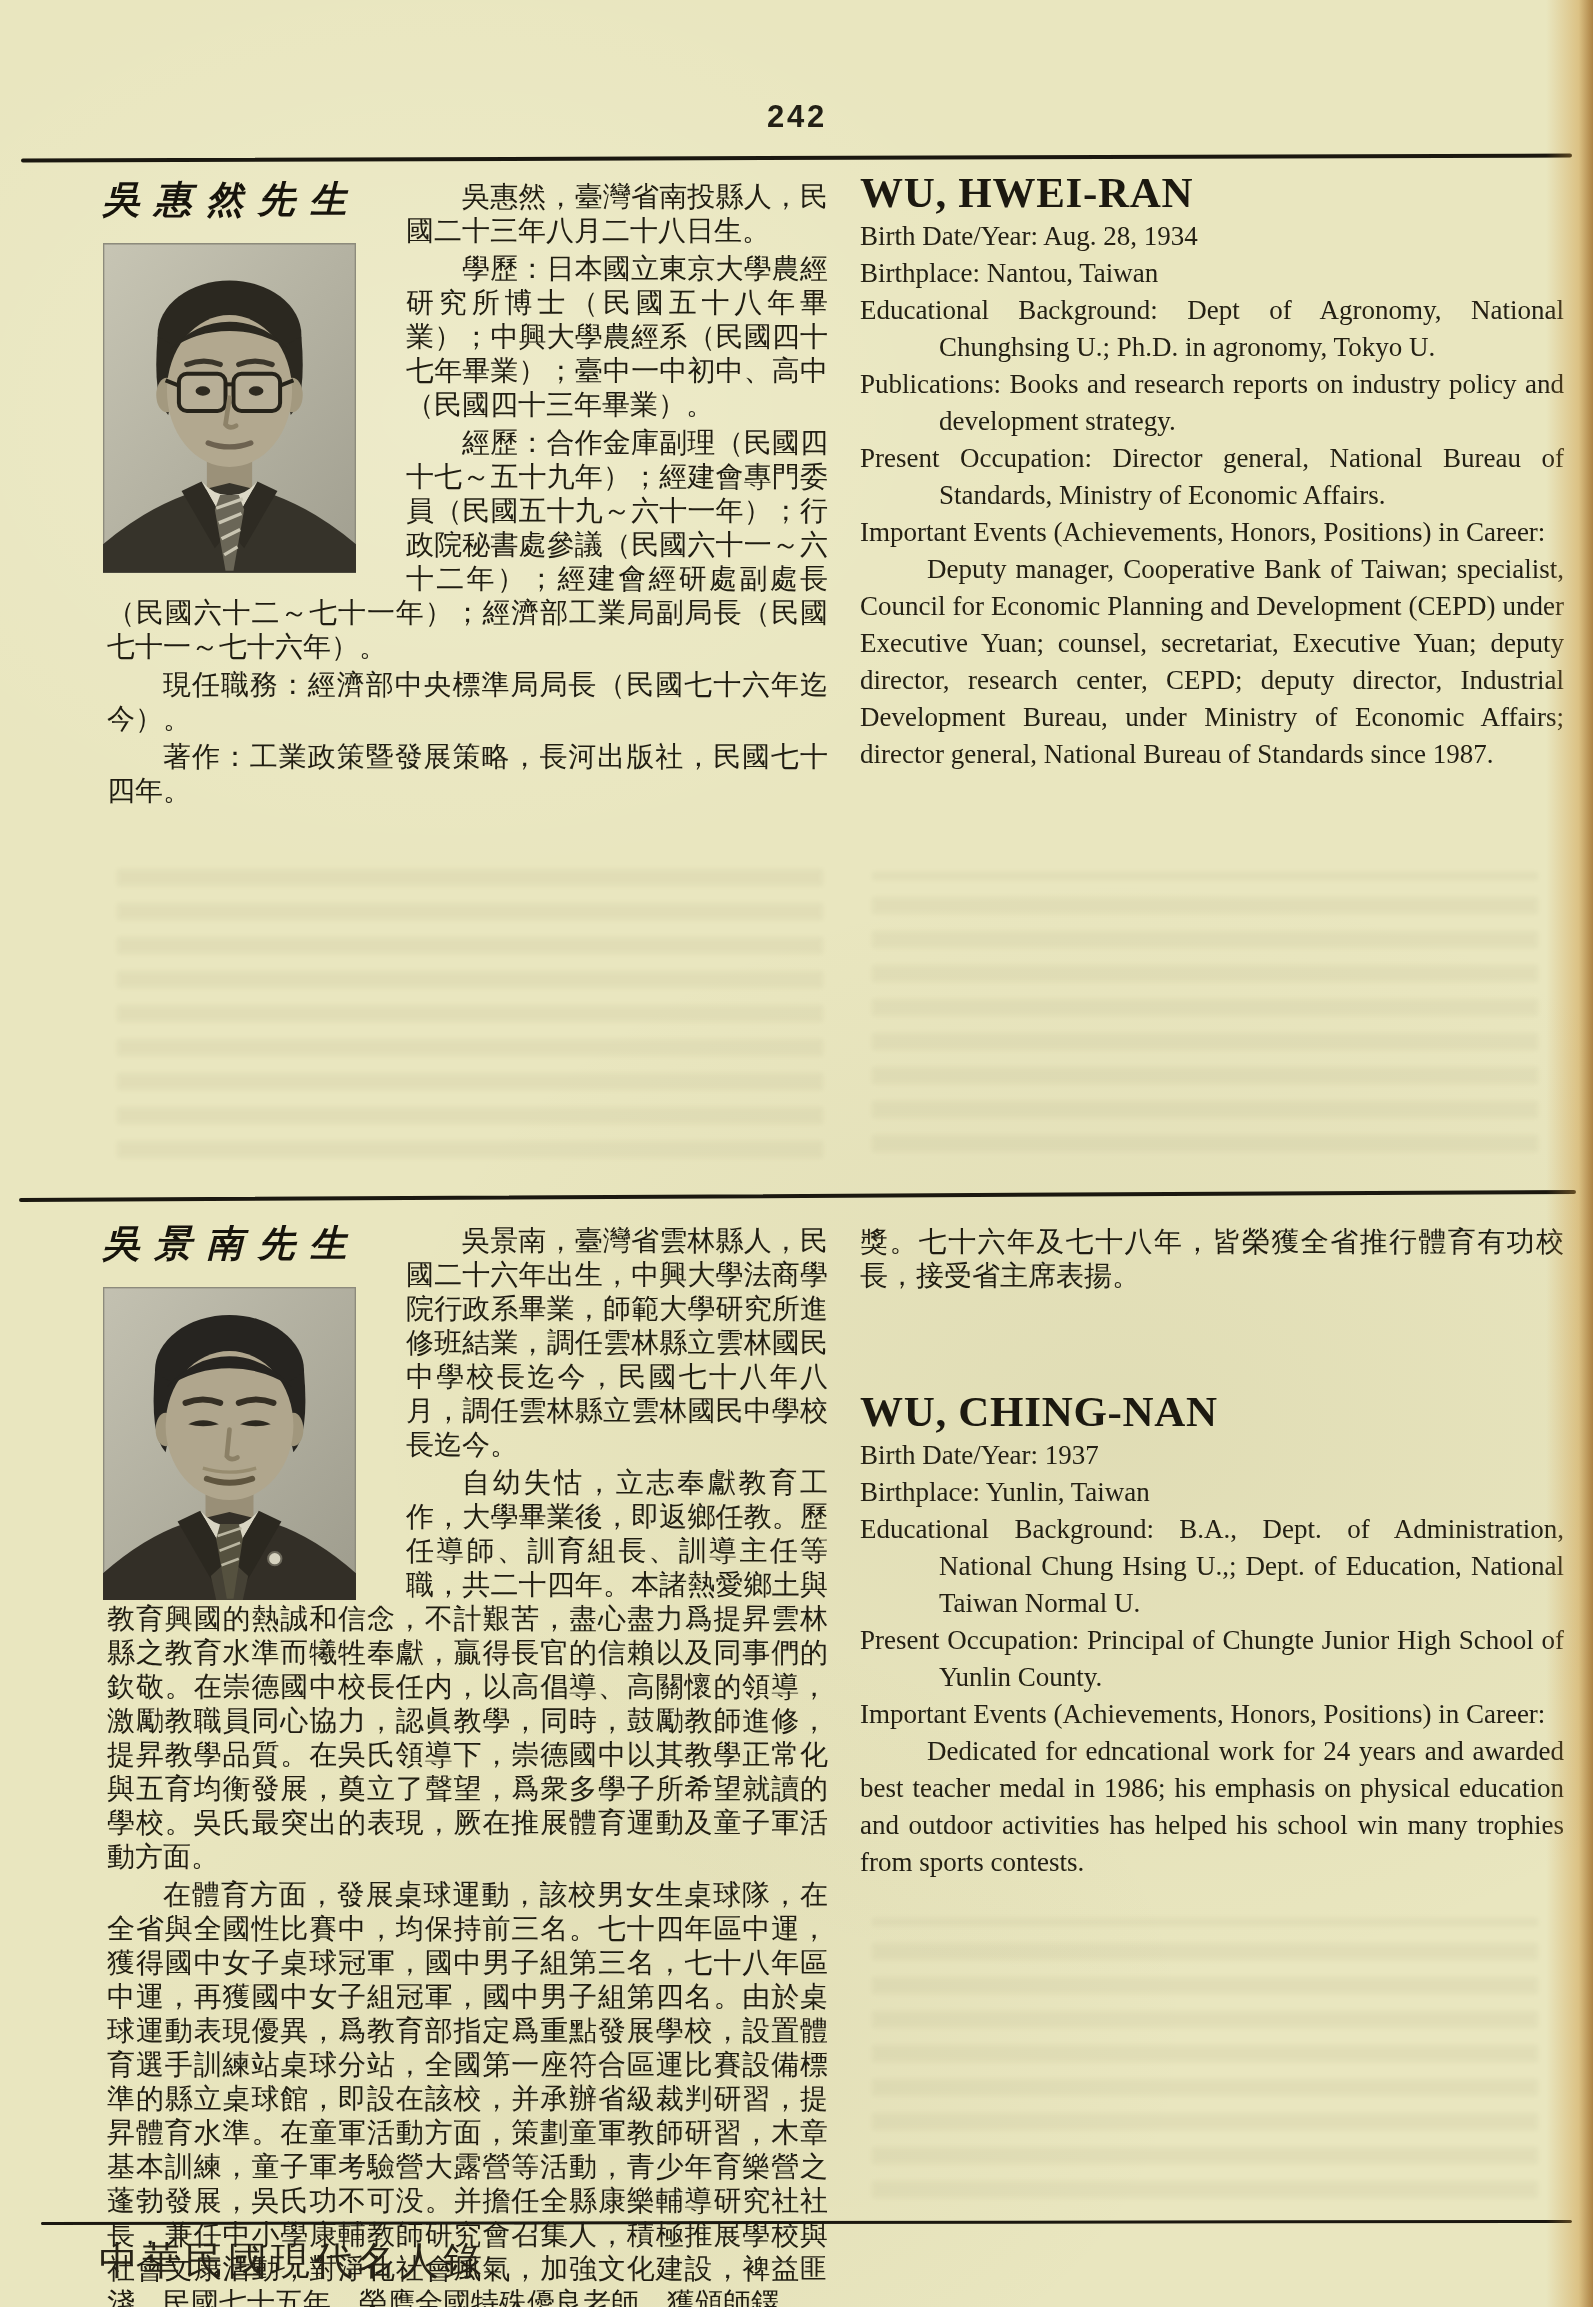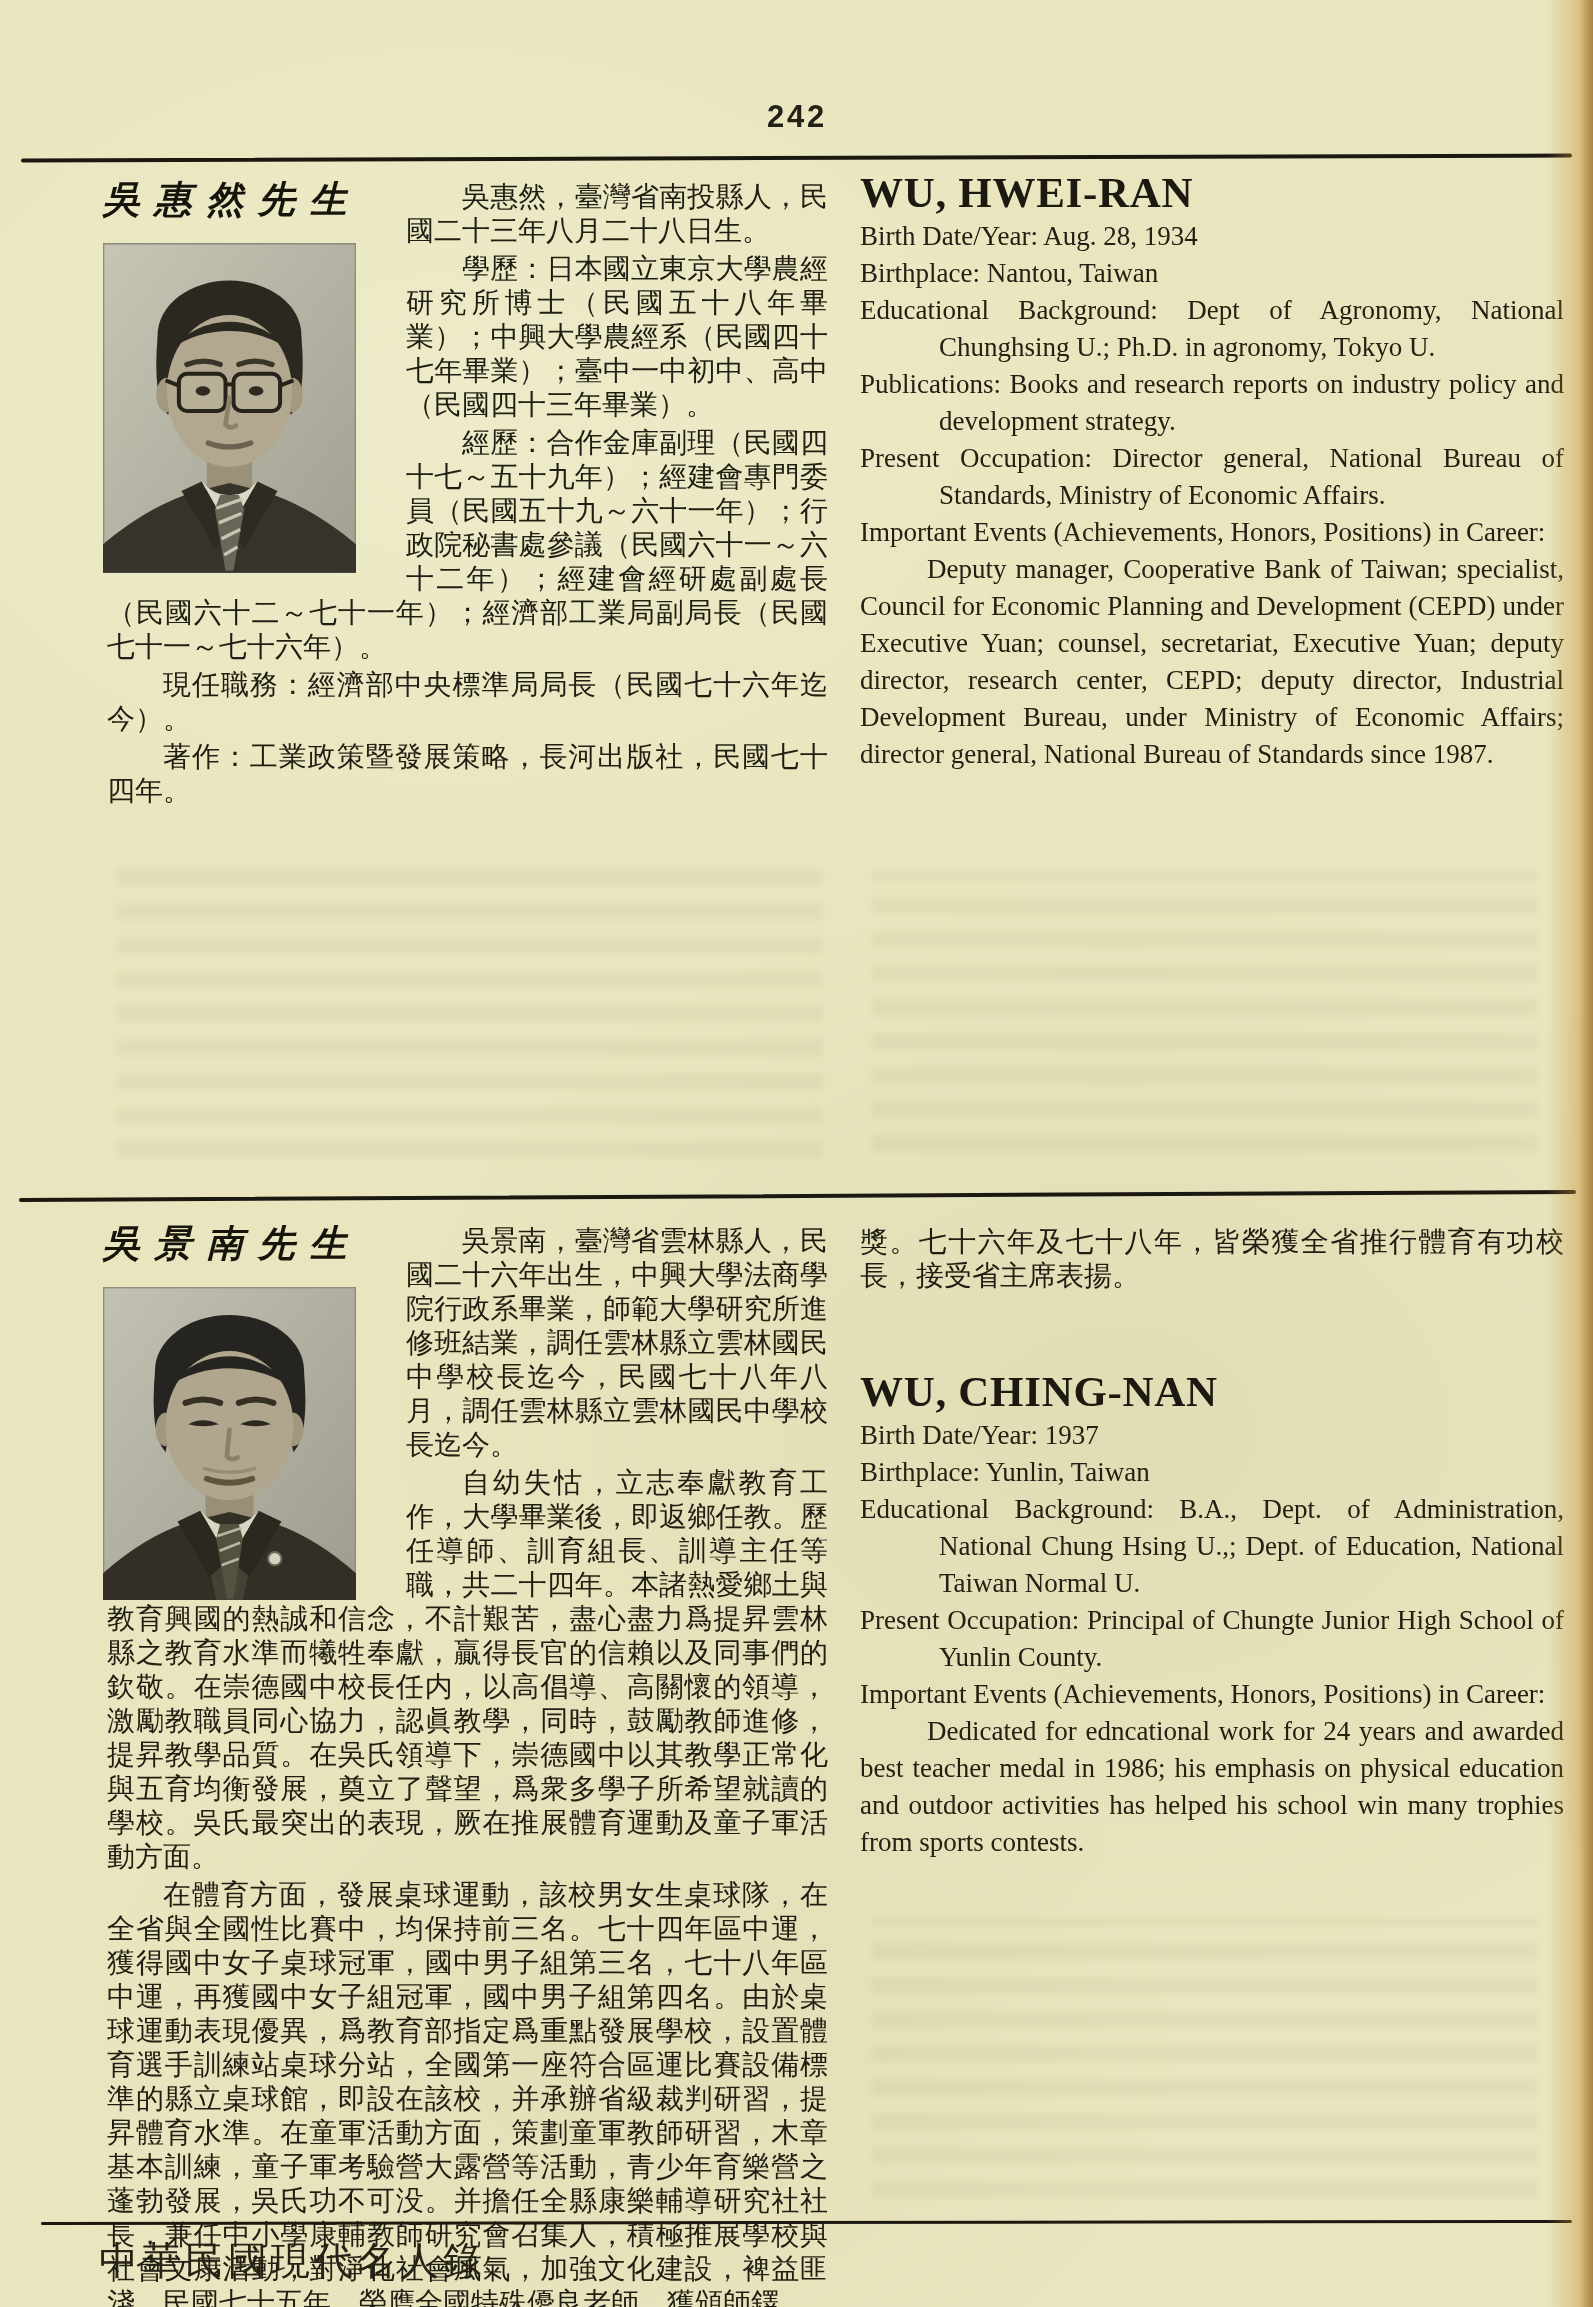--- a/index.html
+++ b/index.html
@@ -52,21 +52,21 @@
   .en-name{
     margin:0 0 6.7px 0;
     font-size:43px;line-height:37px;font-weight:bold;letter-spacing:0.7px;color:#1c1910;
   }
   .en p{margin:0;text-align:justify;}
   .en p.field{padding-left:79px;text-indent:-79px;}
   .en p.nohang{padding-left:0;text-indent:0;font-family:Liberation Serif, serif;}
   .en p.career{text-indent:67px;}
 
   .cont-zh{font-size:28px;line-height:34px;text-align:justify;color:#201d12;margin:0;}
-  .en-block-2{margin-top:80px;}
+  .en-block-2{margin-top:100px;}
 
   .footer-title{
     position:absolute;left:99px;top:2234px;
     font-size:39px;letter-spacing:4px;color:#262215;
   }
 
   
   .bleed{
     position:absolute;
     background:repeating-linear-gradient(0deg, rgba(100,95,55,0.13) 0 17.3px, rgba(100,95,55,0) 17.3px 34px);

